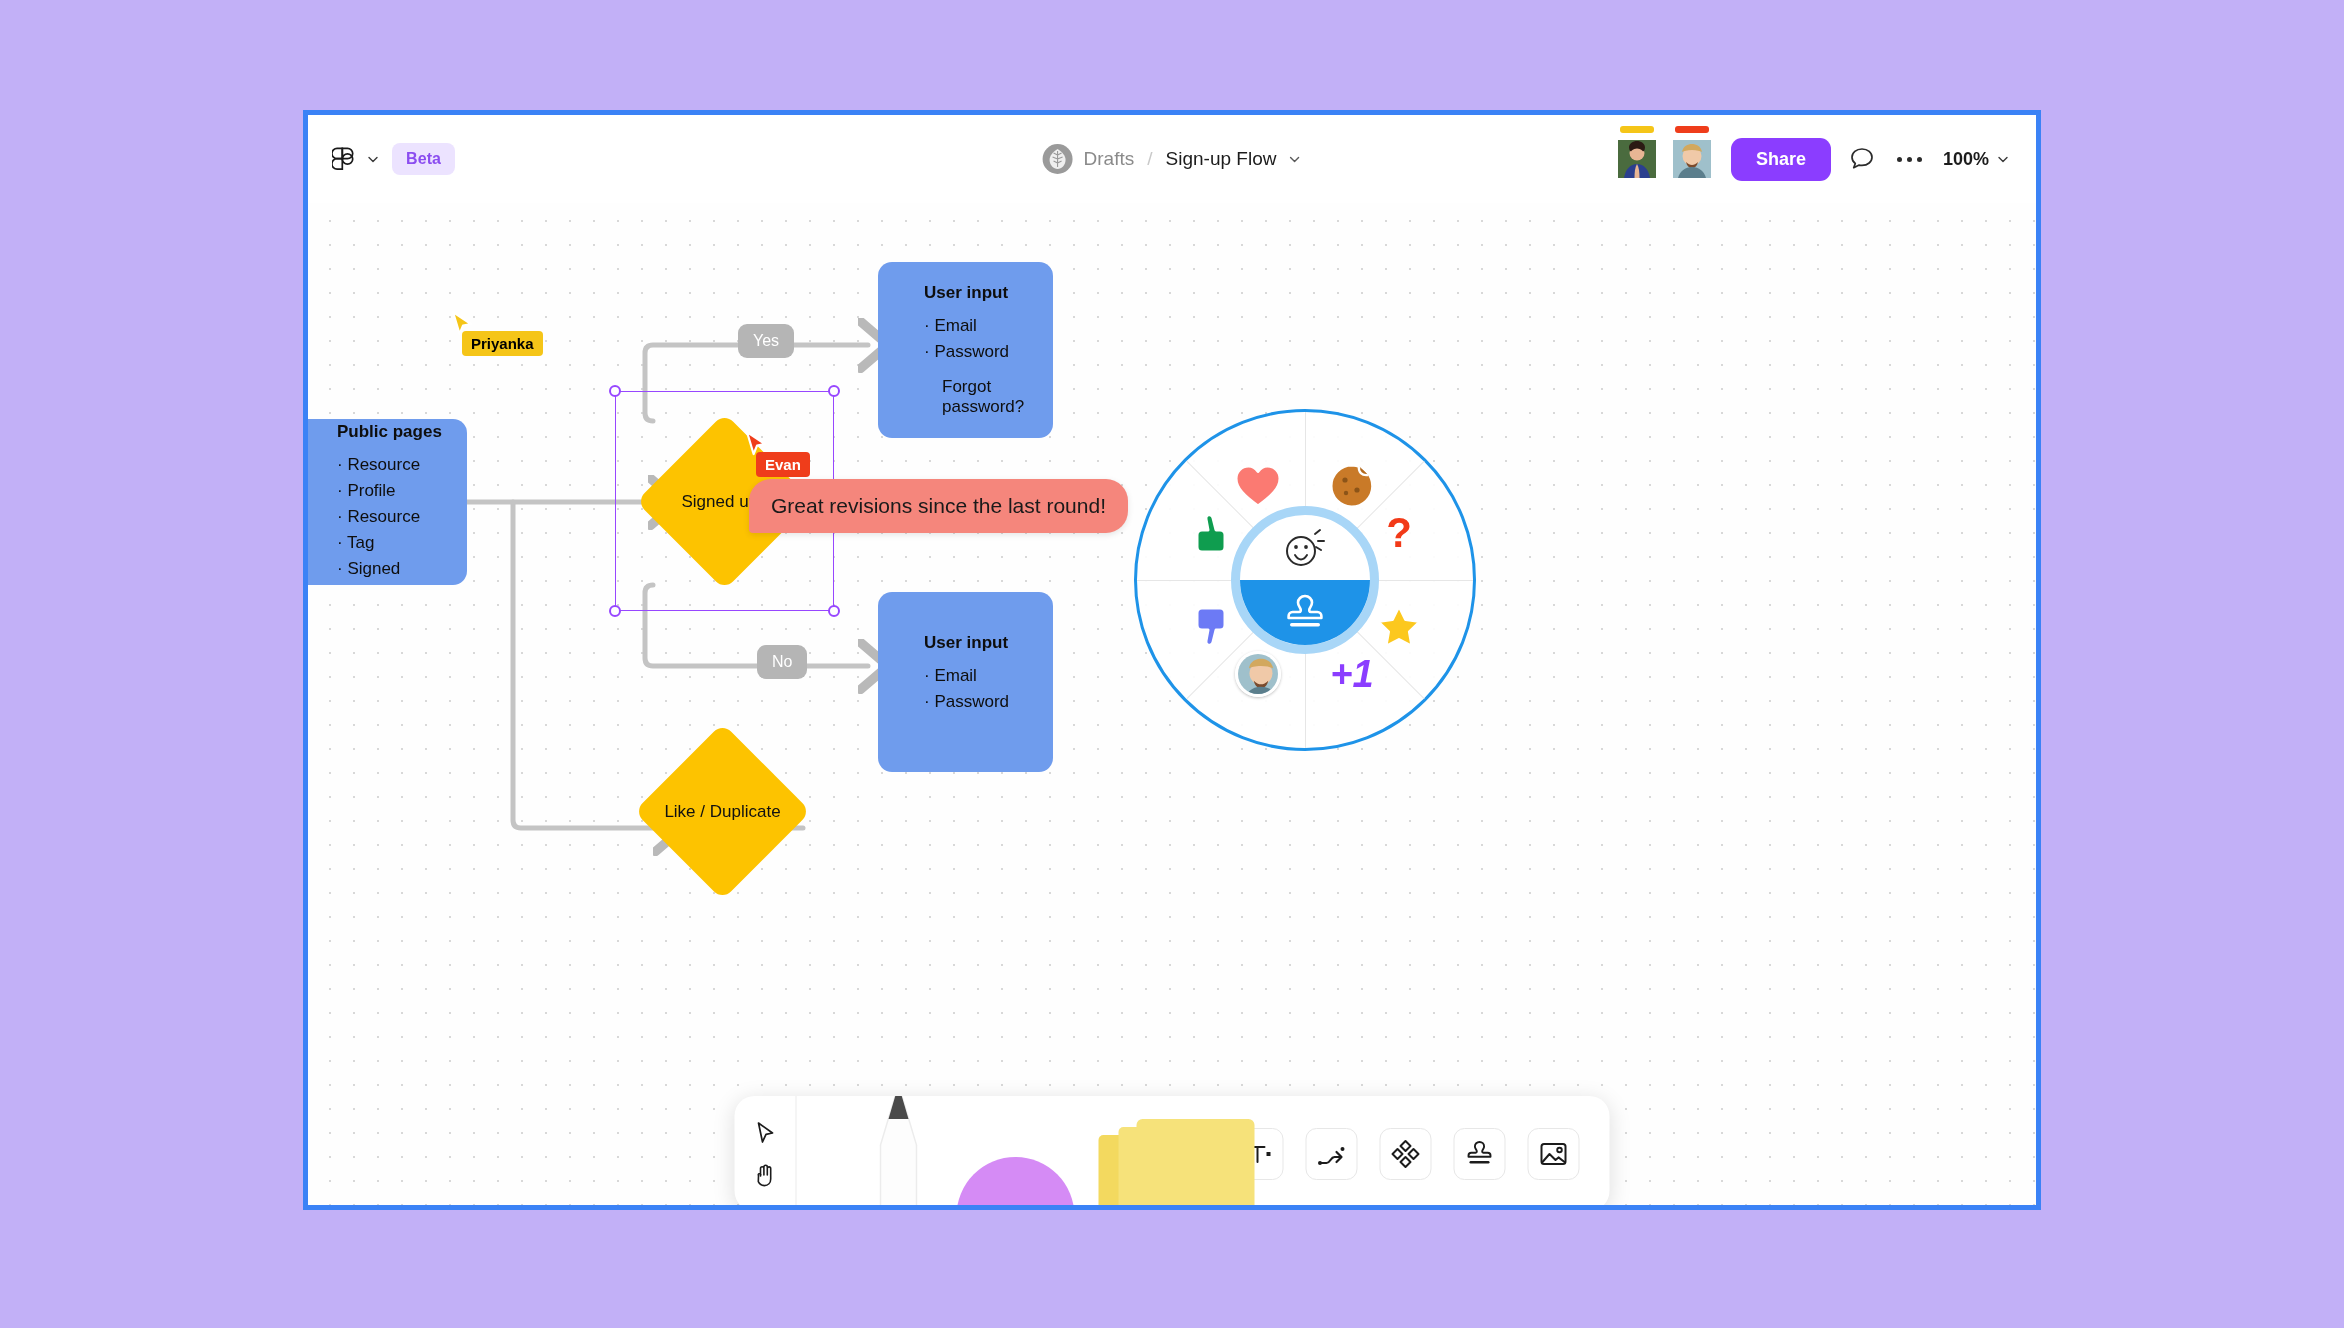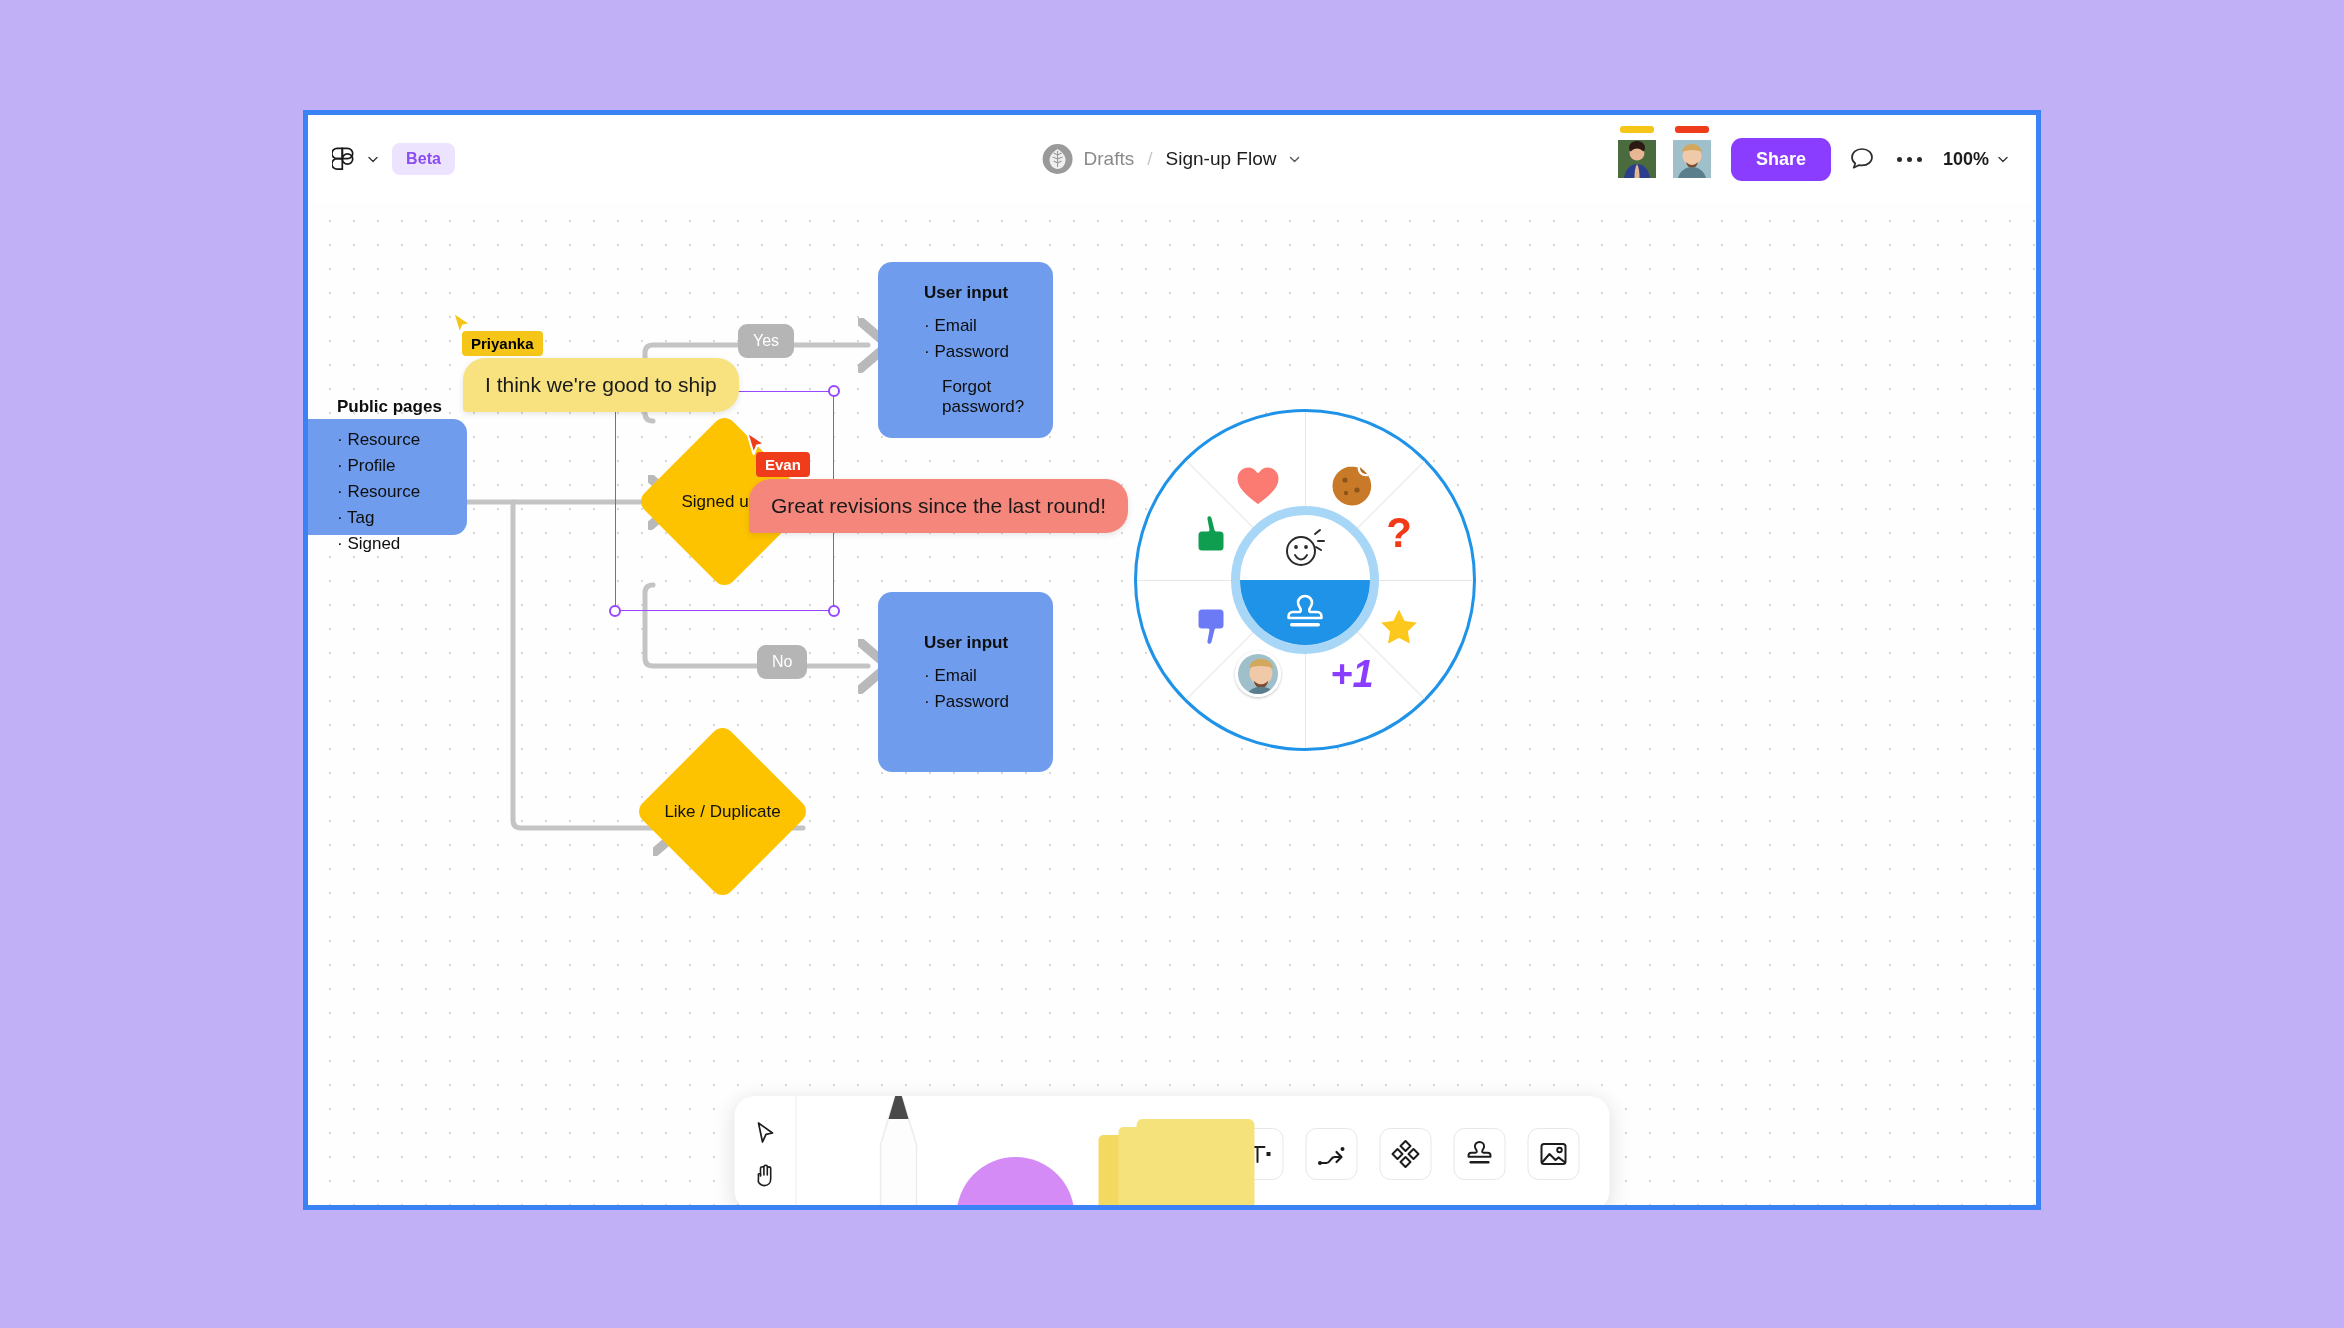--- a/index.html
+++ b/index.html
@@ -332,21 +332,21 @@
         <path d="M205 299 L205 617 Q205 625 213 625 L355 625" marker-end="url(#arw)"></path>
 
         <path d="M345 218 Q337 218 337 210 L337 150 Q337 142 345 142 L560 142" marker-end="url(#arw)"></path>
 
         <path d="M345 382 Q337 382 337 390 L337 455 Q337 463 345 463 L560 463" marker-end="url(#arw)"></path>
 
         <path d="M415 625 L495 625"></path>
       </g>
     </svg>
 
-    <div class="node-rect" style="left:-17px; top:216px; width:176px; height:116px; align-items:flex-start; padding-left:46px;">
+    <div class="node-rect" style="left:-17px; top:216px; width:176px; height:166px; align-items:flex-start; padding-left:46px;">
       <div class="node-title">Public pages</div>
       <ul class="node-list">
         <li>Resource</li>
         <li>Profile</li>
         <li>Resource</li>
         <li>Tag</li>
         <li>Signed</li>
       </ul>
     </div>
 
@@ -386,21 +386,20 @@
 
     <div class="edge-label" style="left:430px; top:121px;">Yes</div>
     <div class="edge-label" style="left:432px; top:442px;margin-left:17px;">No</div>
 
     <span style="position:absolute;left:142px;top:107px;">
       <svg width="26" height="28" viewBox="0 0 26 28">
         <path d="M3 2l18 12-8 1.6L9.6 24z" fill="#f5c518" stroke="#ffffff" stroke-width="2.2" stroke-linejoin="round"></path>
       </svg>
     </span>
     <div class="cursor-lbl" style="left:154px; top:128px; background:#f5c518; color:#000000;">Priyanka</div>
-    <div class="bubble" style="left:155px; top:155px; background:#f7e27f;">I think we're good to ship</div>
 
     <span style="position:absolute;left:436px;top:227px;">
       <svg width="26" height="28" viewBox="0 0 26 28">
         <path d="M3 2l18 12-8 1.6L9.6 24z" fill="#ef3d1b" stroke="#ffffff" stroke-width="2.2" stroke-linejoin="round"></path>
       </svg>
     </span>
     <div class="cursor-lbl" style="left:448px; top:249px; background:#ef3d1b; color:#ffffff;">Evan</div>
     <div class="bubble" style="left:441px; top:276px; background:#f5867c;">Great revisions since the last round!</div>
 
     <div id="wheel" style="left:826px; top:206px;">

